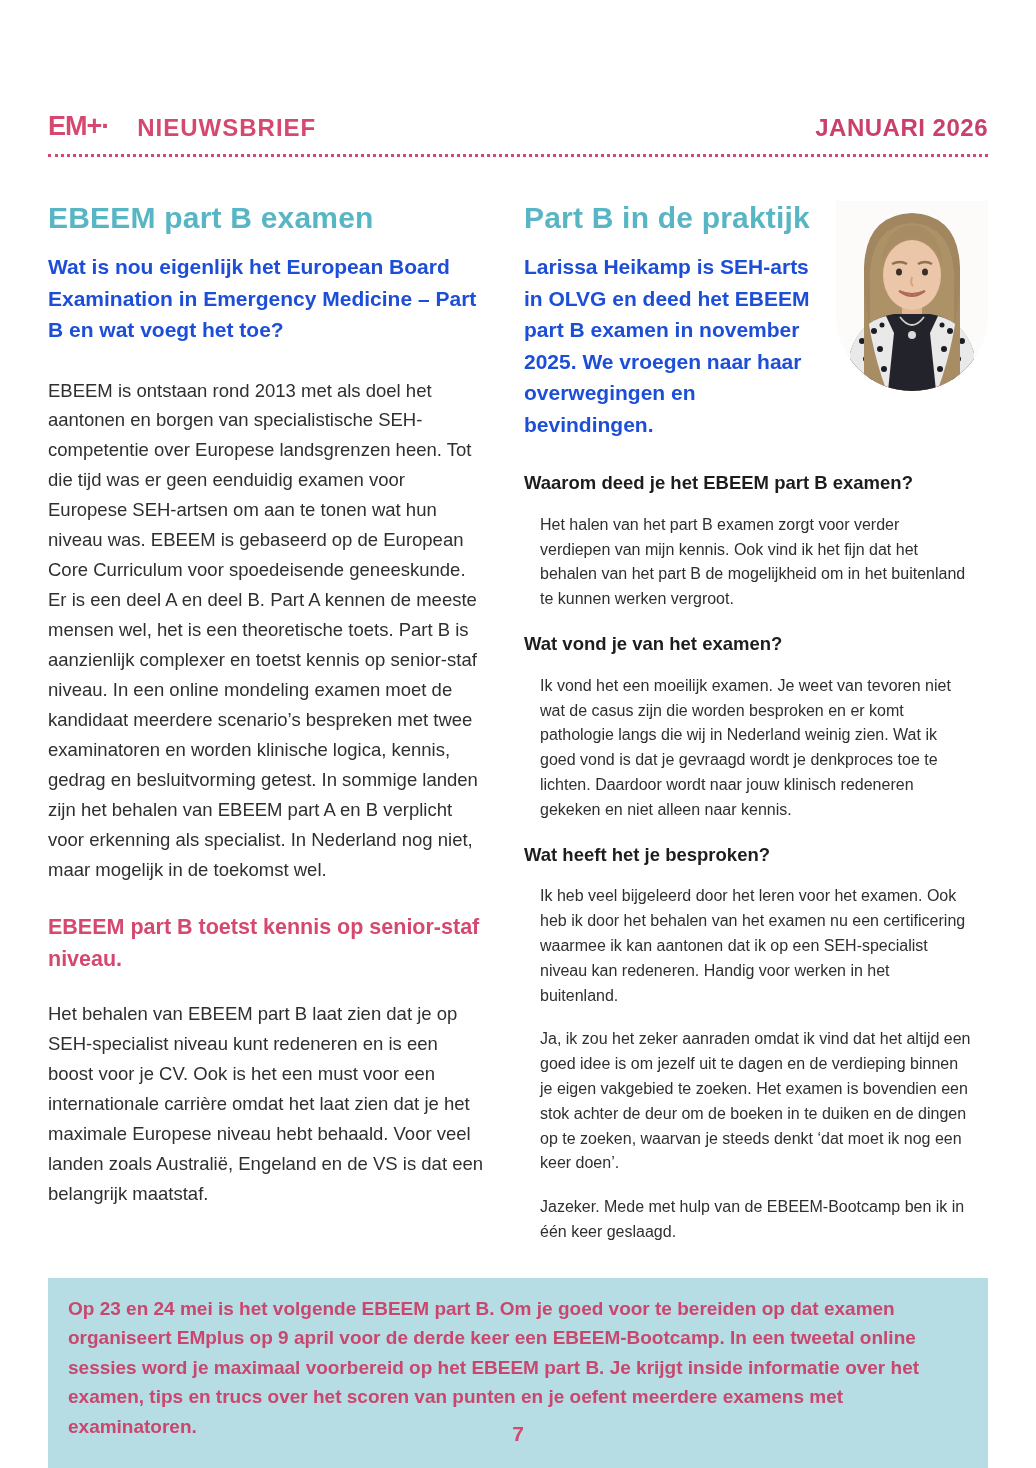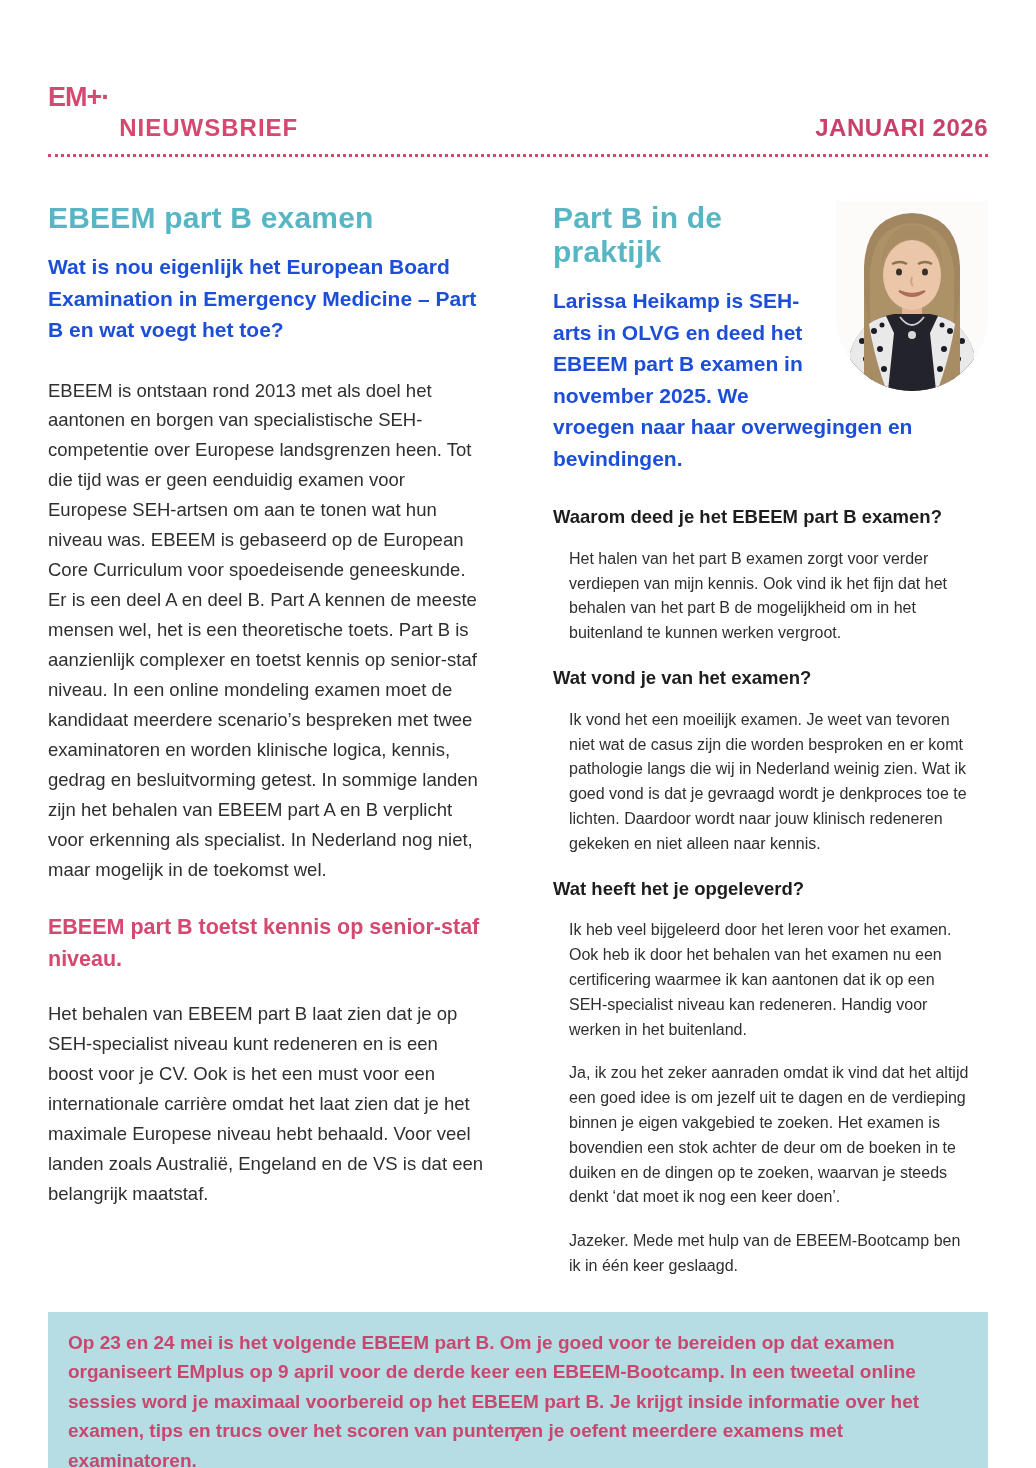--- a/index.html
+++ b/index.html
@@ -6,26 +6,26 @@
   .page{
     width:1036px;height:1468px;position:relative;background:#ffffff;
     font-family:"Liberation Sans",sans-serif;box-sizing:border-box;
     padding:0 48px;overflow:hidden;color:#2f2f31;
   }
   
   .header{
     padding-top:82px;display:flex;justify-content:space-between;align-items:flex-end;
     border-bottom:3px dotted #d5486f;padding-bottom:12px;
   }
-  .brand-row{display:flex;align-items:flex-start;gap:10px;}
+  .brand-row{display:flex;align-items:flex-end;gap:28px;}
   .brand{color:#d5486f;font-size:27px;font-weight:800;letter-spacing:-1px;}
   .masthead{color:#d5486f;font-size:24px;font-weight:600;letter-spacing:1px;margin-top:32px;}
   .issue{color:#c9406a;font-size:24px;font-weight:700;letter-spacing:0.5px;}
   
-  .columns{display:flex;gap:68px;margin-top:44px;}
+  .columns{display:flex;gap:39px;margin-top:44px;}
   .col-left{flex:0 0 437px;width:437px;}
   .col-right{flex:1;min-width:0;}
   .art-title{color:#58b6c4;font-size:30px;font-weight:700;margin:0 0 16px;letter-spacing:0.2px;}
   .art-subtitle{color:#1d4ed8;font-size:21px;font-weight:700;line-height:1.5;margin:0 0 30px;}
   .bodytext{font-size:18.5px;line-height:1.62;color:#2f2f31;margin:0 0 26px;}
   .pullquote{color:#d5486f;font-size:21.5px;font-weight:700;line-height:1.5;margin:0 0 24px;}
   
   .portrait{
     float:right;width:152px;height:190px;margin:0 0 10px 14px;
     border-radius:0 0 76px 76px;overflow:hidden;background:#fdfdfd;
@@ -129,21 +129,21 @@
       <div class="qa-list">
         <div class="qa">
           <p class="q">Waarom deed je het EBEEM part B examen?</p>
           <p class="a">Het halen van het part B examen zorgt voor verder verdiepen van mijn kennis. Ook vind ik het fijn dat het behalen van het part B de mogelijkheid om in het buitenland te kunnen werken vergroot.</p>
         </div>
         <div class="qa">
           <p class="q">Wat vond je van het examen?</p>
           <p class="a">Ik vond het een moeilijk examen. Je weet van tevoren niet wat de casus zijn die worden besproken en er komt pathologie langs die wij in Nederland weinig zien. Wat ik goed vond is dat je gevraagd wordt je denkproces toe te lichten. Daardoor wordt naar jouw klinisch redeneren gekeken en niet alleen naar kennis.</p>
         </div>
         <div class="qa">
-          <p class="q">Wat heeft het je opgeleverd?</p>
+          <p class="q">Wat heeft het je besproken?</p>
           <p class="a">Ik heb veel bijgeleerd door het leren voor het examen. Ook heb ik door het behalen van het examen nu een certificering waarmee ik kan aantonen dat ik op een SEH-specialist niveau kan redeneren. Handig voor werken in het buitenland.</p>
         </div>
         <div class="qa">
           <p class="a">Ja, ik zou het zeker aanraden omdat ik vind dat het altijd een goed idee is om jezelf uit te dagen en de verdieping binnen je eigen vakgebied te zoeken. Het examen is bovendien een stok achter de deur om de boeken in te duiken en de dingen op te zoeken, waarvan je steeds denkt ‘dat moet ik nog een keer doen’.</p>
         </div>
         <div class="qa">
           <p class="a">Jazeker. Mede met hulp van de EBEEM-Bootcamp ben ik in één keer geslaagd.</p>
         </div>
       </div>
     </div>

